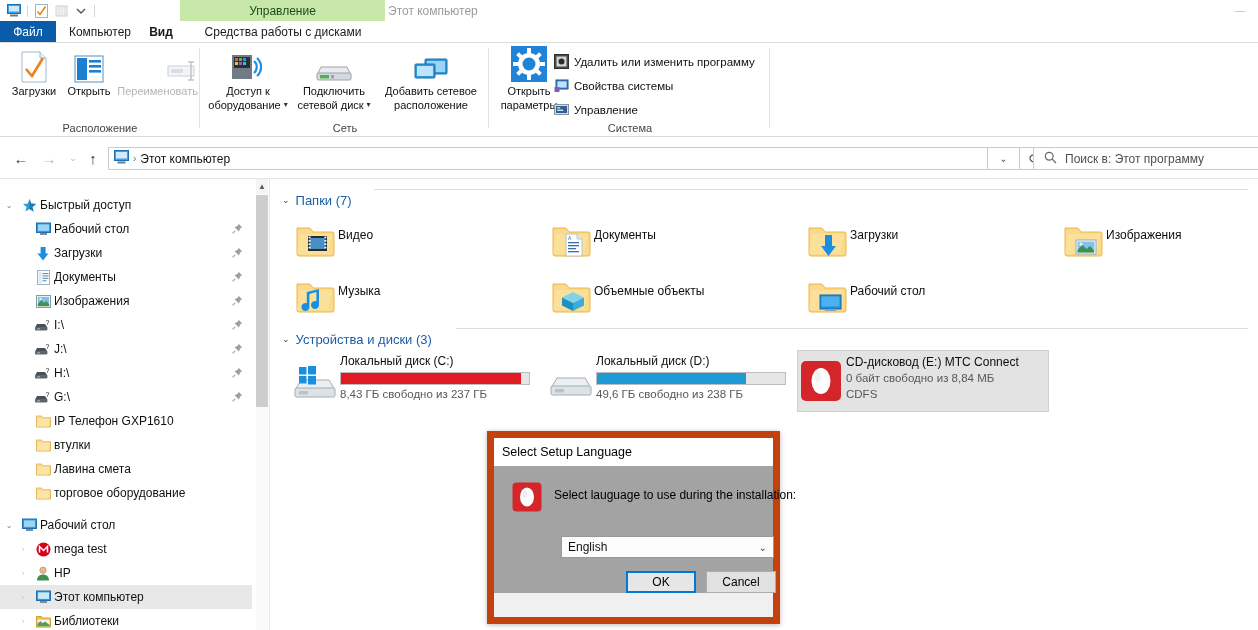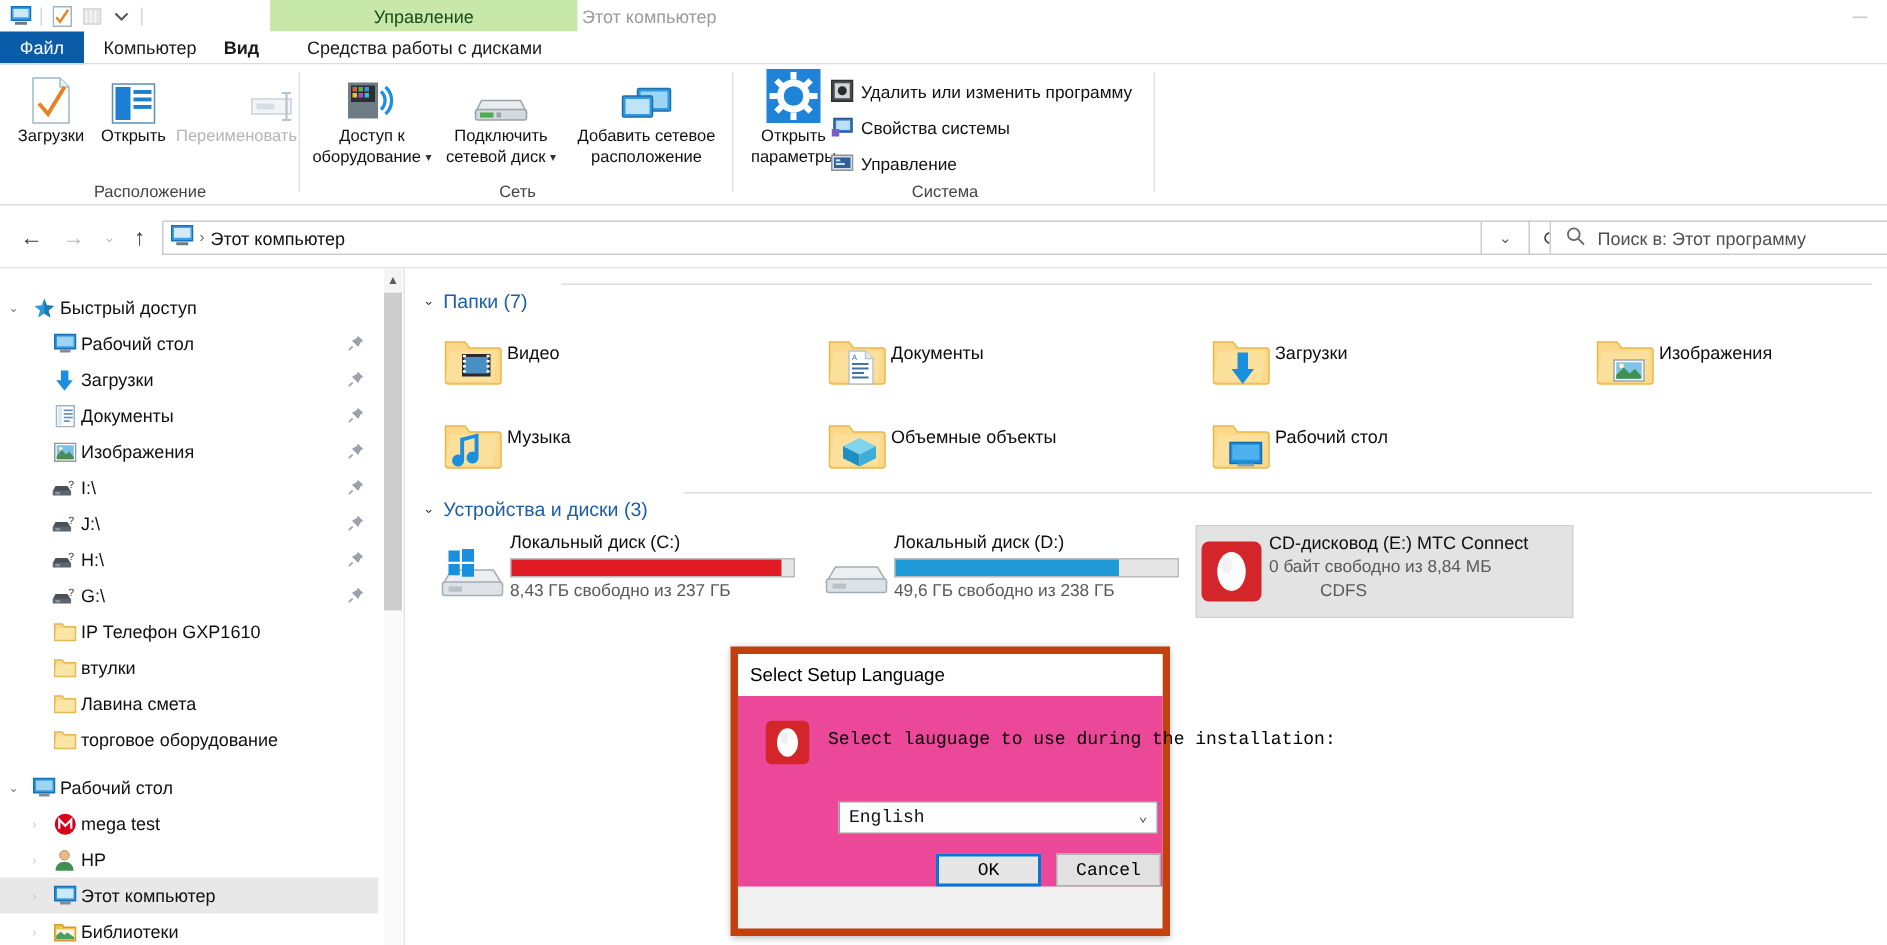--- a/index.html
+++ b/index.html
@@ -168,28 +168,28 @@
   .bar { position:absolute; left:48px; top:18px; width:190px; height:13px;
          background:#e6e6e6; border:1px solid #bdbdbd; }
   .bar > i { display:block; height:100%; }
   .drive .dfree { position:absolute; left:48px; top:34px; font-size:11.5px; color:#585858; white-space:nowrap; }
   .drive.sel { background:#e3e3e3; outline:1px solid #cfcfcf; }
   .drive .dfs { position:absolute; left:48px; top:48px; font-size:11.5px; color:#585858; }
 
   
   .dlg {
     position:absolute; left:487px; top:431px; width:293px; height:193px;
-    background:#f0f0f0; border:5px solid #c2410c; box-shadow:0 1px 5px rgba(0,0,0,.28);
+    background:#f0f0f0; border:7px solid #c2410c; box-shadow:0 1px 5px rgba(0,0,0,.28);
   }
   .dlg-tb {
     position:absolute; left:0; top:0; width:100%; height:28px; background:#ffffff;
     display:flex; align-items:center; padding-left:8px;
     font-size:12.5px; color:#000;
   }
-  .dlg-body { position:absolute; left:0; top:28px; width:100%; height:127px; background:#ec4899;font-family:Liberation Mono, monospace; }
+  .dlg-body { position:absolute; left:0; top:28px; width:100%; height:127px; background:#a3a3a3; }
   .dlg-icon { position:absolute; left:18px; top:16px; width:30px; height:30px; }
   .dlg-msg { position:absolute; left:60px; top:22px; font-size:12px; color:#000; white-space:nowrap; }
   .dlg-select {
     position:absolute; left:67px; top:70px; width:213px; height:22px;
     background:#fdfdfd; border:1px solid #9a9a9a;
     display:flex; align-items:center; justify-content:space-between; padding:0 6px 0 6px;
     font-size:12px; color:#111;
   }
   .dlg-select .sc { color:#4a4a4a; font-size:10px; }
   .dlg-btn {
@@ -845,21 +845,21 @@
     <div class="drive sel" style="left:528px; top:172px; height:60px; width:250px;">
       <span class="dic" style="top:10px;">
         <svg width="42" height="42" viewBox="0 0 42 42">
             <rect x="1" y="1" width="40" height="40" rx="5" fill="#d4262a"></rect>
             <ellipse cx="21" cy="21" rx="9.5" ry="13" fill="#fdfdfd"></ellipse>
             <ellipse cx="18" cy="17" rx="3.4" ry="5.4" fill="#f1f1f1"></ellipse>
           </svg>
       </span>
       <span class="dname" style="top:4px;">CD-дисковод (E:) MTC Connect</span>
       <span class="dfree" style="top:21px;">0 байт свободно из 8,84 МБ</span>
-      <span class="dfs" style="top:37px;margin-left:34px;">CDFS</span>
+      <span class="dfs" style="top:37px;">CDFS</span>
     </div>
   </div>
 
   <div class="dlg">
     <div class="dlg-tb">
       <span>Select Setup Language</span>
     </div>
     <div class="dlg-body">
       <span class="dlg-icon">
         <svg width="30" height="30" viewBox="0 0 30 30">

